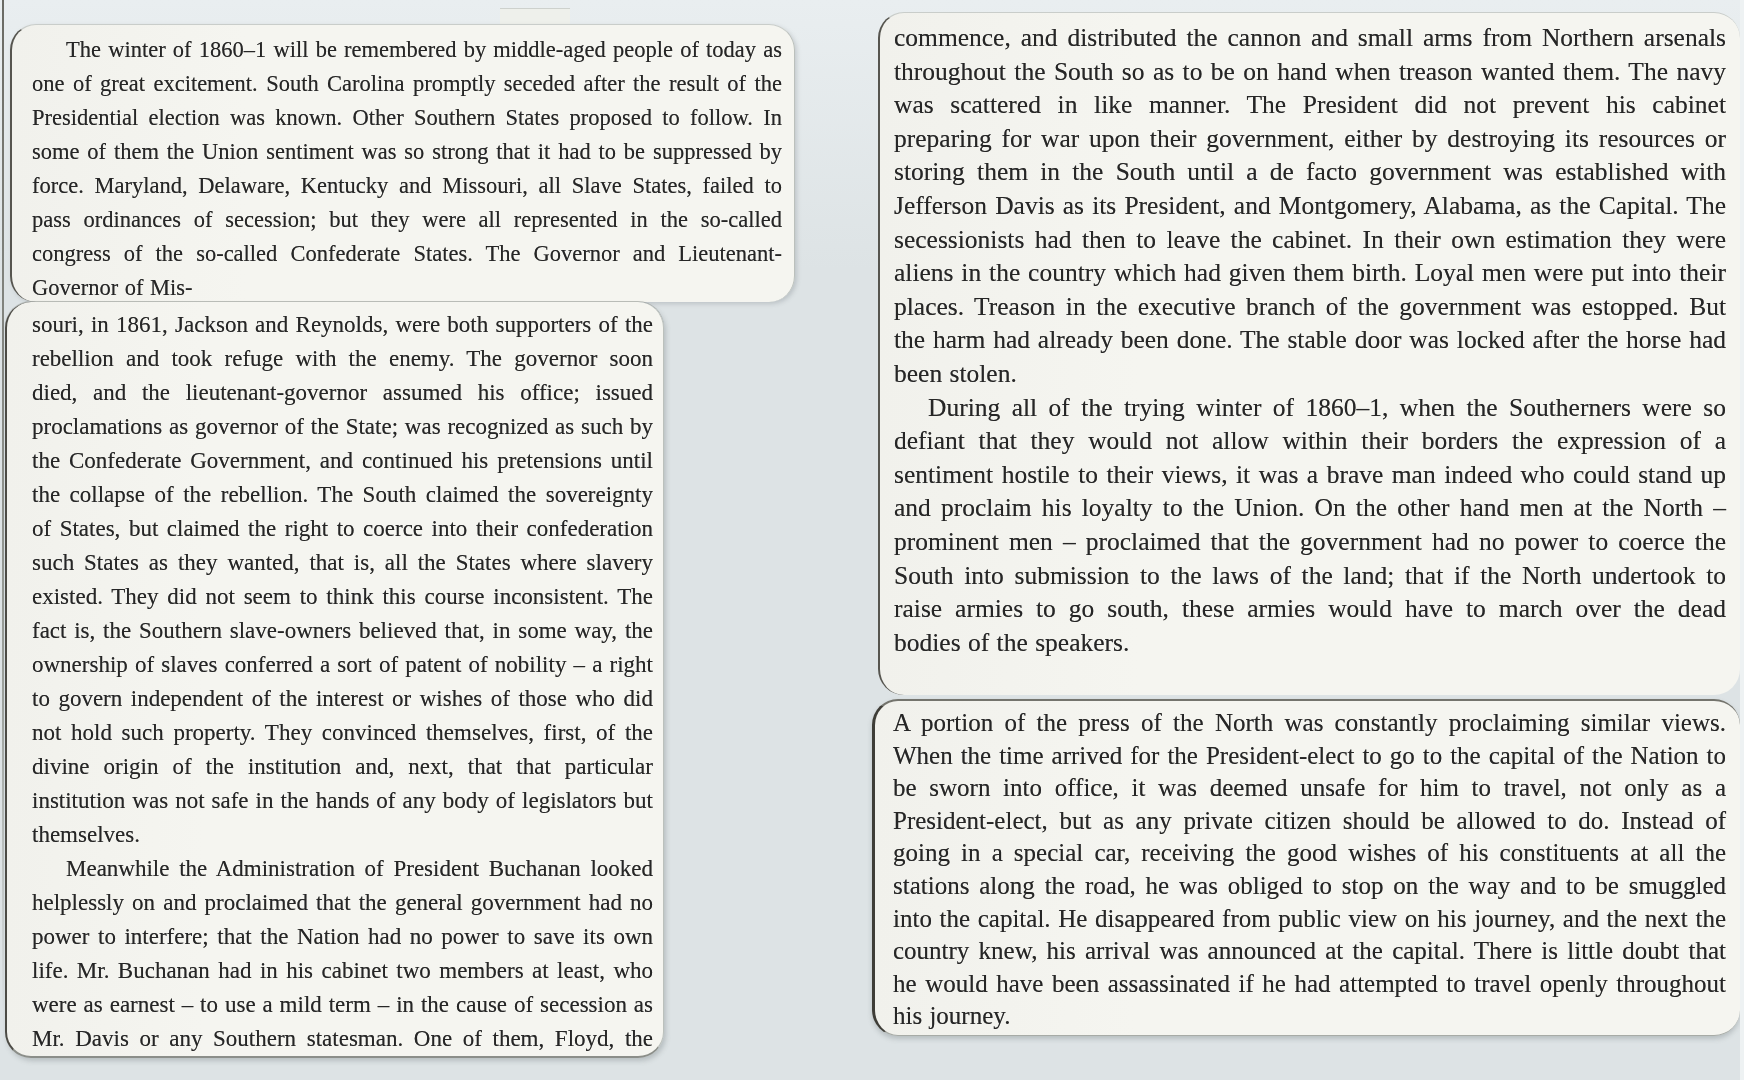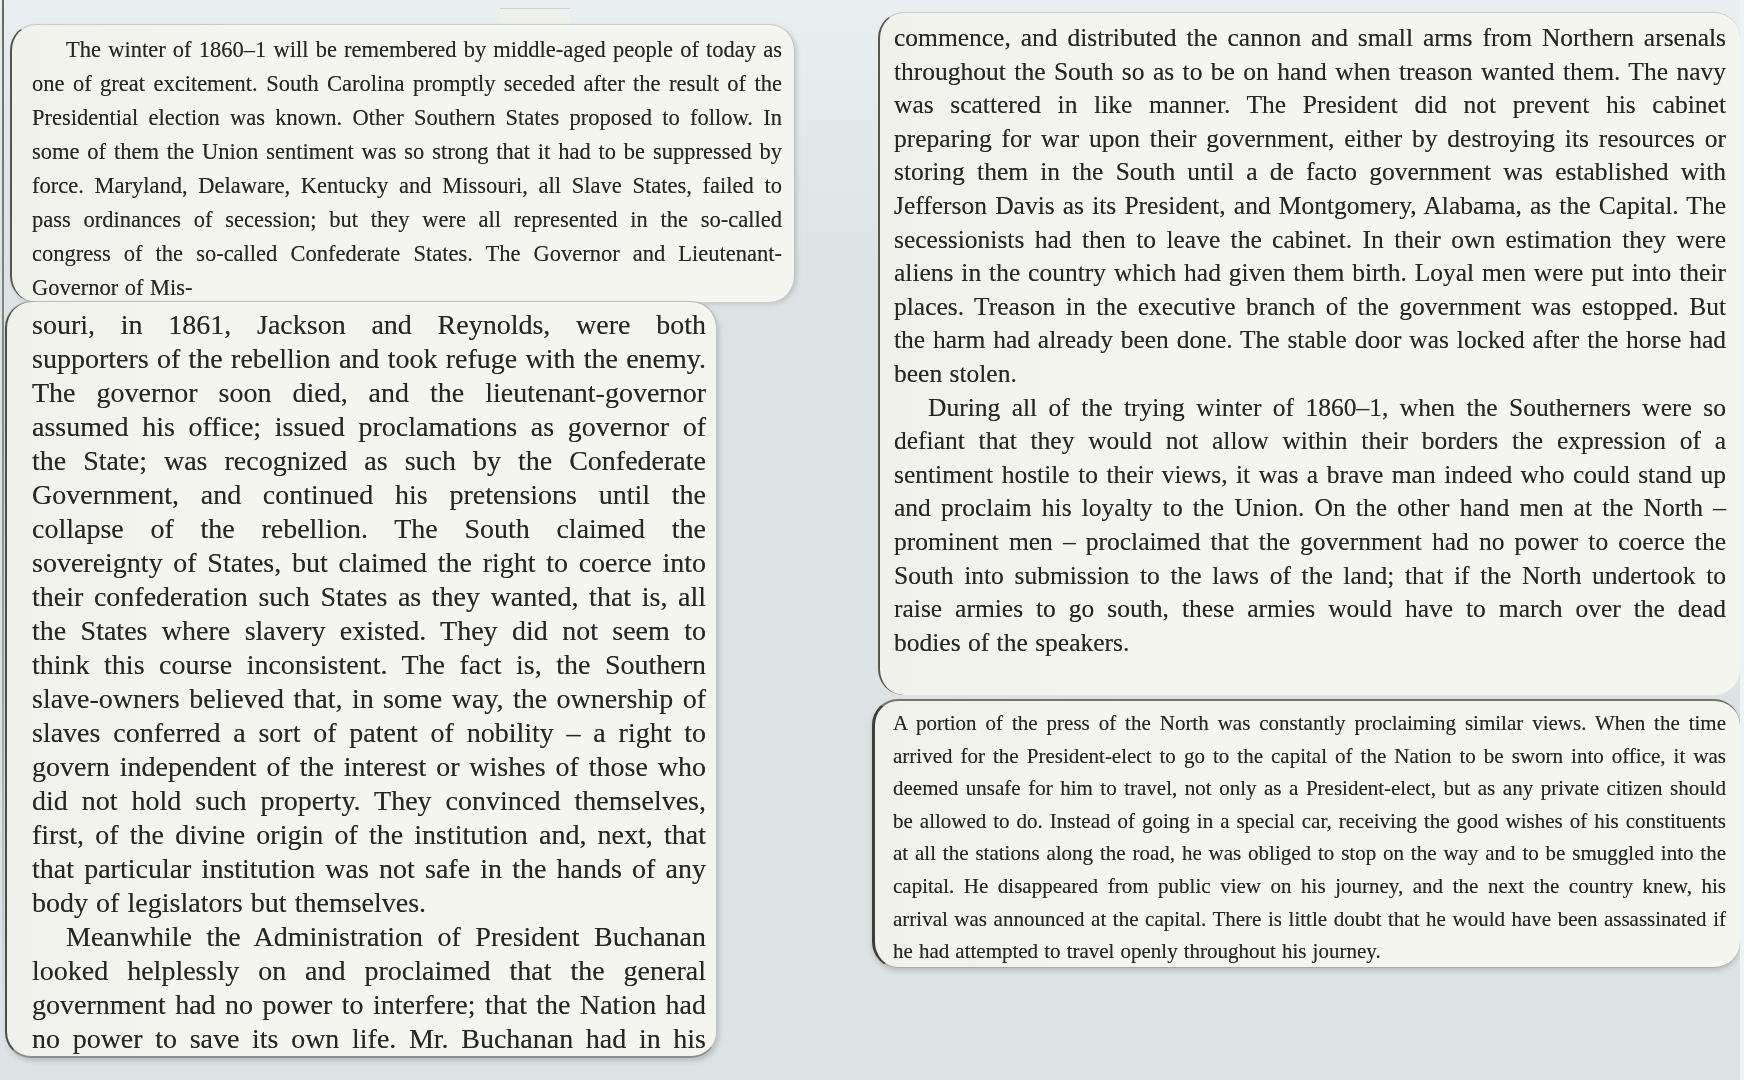--- a/index.html
+++ b/index.html
@@ -36,39 +36,39 @@
   #strip-l1 {
     left: 10px; top: 24px; width: 785px; height: 278px;
     padding: 8px 12px 0 20px;
     font-size: 22.5px; line-height: 34px;
     border-left: 2px solid #56554f;
     border-top: 1px solid #c9cdca;
     border-right: 1px solid #bbc0bc;
     box-shadow: 2px 2px 4px rgba(95,105,110,0.25);
   }
   #strip-l2 {
-    left: 5px; top: 302px; width: 712px; height: 756px;
+    left: 5px; top: 302px; width: 659px; height: 756px;
     padding: 6px 10px 0 25px;
-    font-size: 28px; line-height: 34px;
+    font-size: 23px; line-height: 34px;
     border-left: 2px solid #4c4b45;
     border-bottom: 2px solid #8b8e89;
     border-right: 1px solid #bbc0bc;
     box-shadow: 2px 3px 5px rgba(95,105,110,0.3), 0 -1px 0 rgba(150,155,150,0.6);
   }
   #strip-r1 {
     left: 878px; top: 12px; width: 862px; height: 683px;
     padding: 8px 14px 14px 14px;
     font-size: 25.5px; line-height: 33.6px;
     border-left: 2px solid #56554f;
     border-top: 1px solid #c9cdca;
   }
   #strip-r2 {
-    left: 872px; top: 699px; width: 868px; height: 269px;
+    left: 872px; top: 699px; width: 868px; height: 337px;
     padding: 6px 14px 0 18px;
-    font-size: 21px; line-height: 32.6px;
+    font-size: 25px; line-height: 32.6px;
     border-left: 3px solid #3e3d37;
     border-top: 2px solid #74746d;
     border-bottom: 1px solid #a7aba6;
     box-shadow: 0 3px 5px rgba(95,105,110,0.3);
   }
 
   .scan-edge-line {
     position: absolute;
     left: 2px; top: 0;
     width: 2px; height: 1012px;

